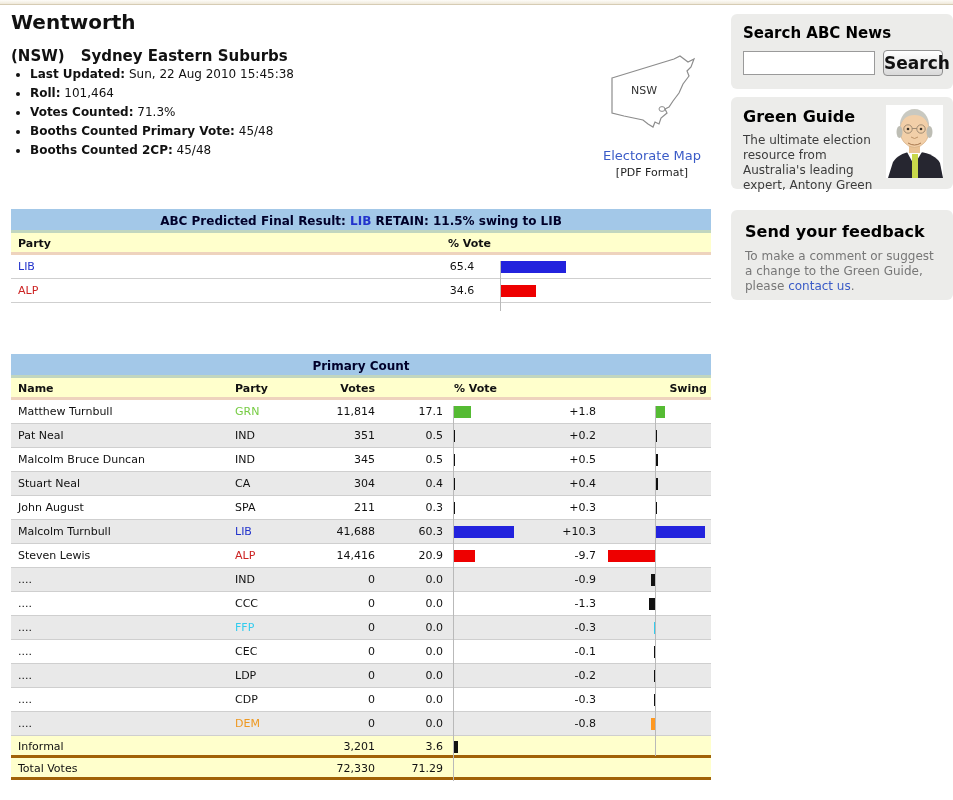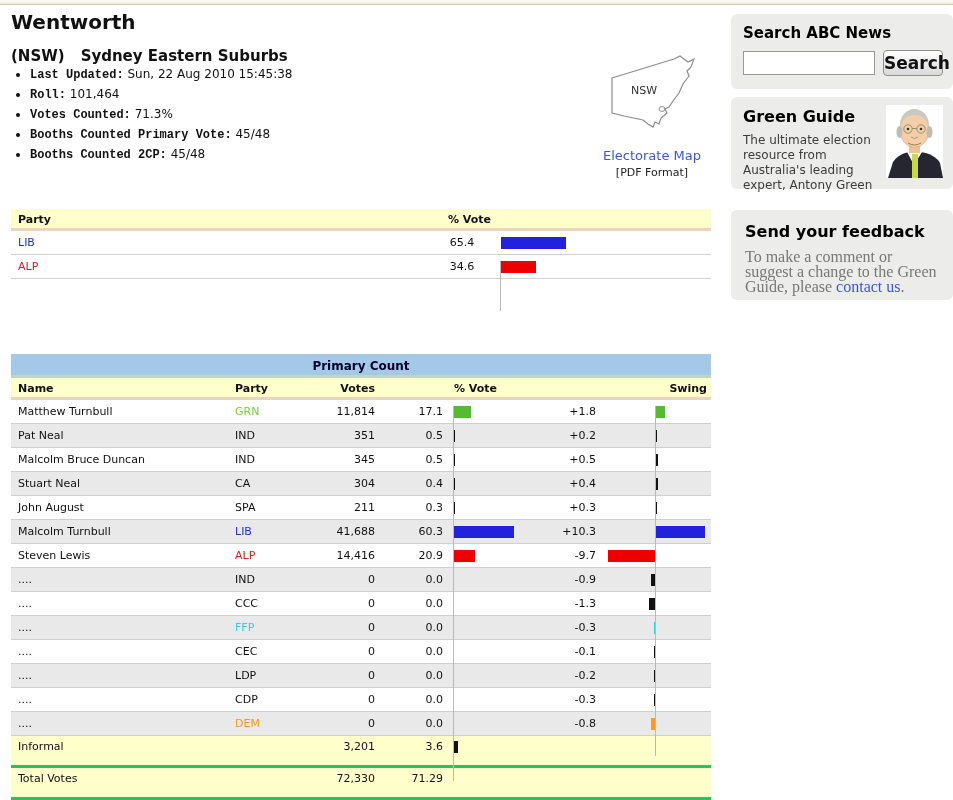--- a/index.html
+++ b/index.html
@@ -10,21 +10,21 @@
   }
   .topbar { position:absolute; left:0; top:0; width:953px; height:5px;
     background: linear-gradient(#fdfcf8, #efe9da); border-bottom:1px solid #d6ccb4; }
 
   
   .h1 { position:absolute; left:11px; top:10px; font-size:20px; font-weight:bold; letter-spacing:0; }
   .h2 { position:absolute; left:11px; top:47px; font-size:15px; font-weight:bold; }
   .h2 .region { margin-left:16px; }
   .details { position:absolute; left:30px; top:68px; list-style:disc; font-size:12px; }
   .details li { margin-bottom:6px; line-height:13px; }
-  .details .lbl { font-weight:bold;font-family:Liberation Mono, monospace; }
+  .details .lbl { font-weight:bold; }
   .details .val { font-weight:normal; }
 
   
   .map-block { position:absolute; left:598px; top:52px; width:108px; text-align:center; }
   .map-block svg { display:block; margin:0 auto; }
   .map-link { display:block; margin-top:8px; font-size:13px; color:#3a5bc7; text-decoration:none; cursor:pointer; }
   .map-pdf { display:block; margin-top:3px; font-size:11px; color:#222; }
 
   
   .panel { position:absolute; left:731px; width:222px; background:#ececea; border-radius:6px; }
@@ -35,36 +35,36 @@
   .search-input { width:132px; height:24px; border:1px solid #9a9a9a; background:#fff; font-size:12px; padding:0 4px; }
   .search-btn { width:60px; height:26px; border:1px solid #8f8f8f; border-radius:4px;
     background:linear-gradient(#ffffff,#d9d9d9); font-weight:bold; font-size:17px; color:#111; cursor:pointer;
     font-family:"DejaVu Sans","Liberation Sans",sans-serif; }
   .p-guide { top:97px; height:92px; padding:10px 12px; }
   .p-guide h3 { font-size:16px; margin-bottom:7px; }
   .guide-text { width:142px; font-size:12px; line-height:15px; color:#3c3c3c; }
   .guide-img { position:absolute; right:10px; top:8px; width:57px; height:73px; background:#fff; }
   .p-feedback { top:210px; height:90px; padding:12px 14px; }
   .p-feedback h3 { font-size:16px; margin-bottom:8px; }
-  .fb-text { font-size:16px; line-height:15px; color:#777; width:196px;font-family:Liberation Serif, serif; }
+  .fb-text { font-size:12px; line-height:15px; color:#777; width:196px; }
   .fb-text a { color:#3a5bc7; text-decoration:none; cursor:pointer; }
 
   
   .tbl { position:absolute; left:11px; width:700px; font-size:11px; }
   .t-predicted { top:209px; }
   .t-primary { top:354px; }
   .ttitle { height:24px; line-height:24px; background:#a3c8e8; border-bottom:3px solid #c1d6bf;
     text-align:center; font-weight:bold; font-size:12px; color:#00002a; }
   .ttitle .blue { color:#2233cc; }
   .thead { position:relative; height:22px; line-height:22px; background:#ffffcc;
     border-bottom:3px solid #eed3bd; font-weight:bold; }
   .thead span { position:absolute; top:0; }
   .row { position:relative; height:24px; line-height:24px; border-bottom:1px solid #cfcfcf; background:#fff; }
   .row.alt { background:#e9e9e9; }
-  .yrow { position:relative; height:32px; line-height:22px; background:#ffffcc; border-bottom:3px solid #22c55e; }
+  .yrow { position:relative; height:22px; line-height:22px; background:#ffffcc; border-bottom:3px solid #a16207; }
   .cell { position:absolute; top:0; white-space:nowrap; }
   .c-name  { left:7px; }
   .c-party { left:224px; }
   .c-votes { left:280px; width:84px; text-align:right; }
   .c-pct   { left:380px; width:52px; text-align:right; }
   .c-swing { left:490px; width:95px; text-align:right; }
   .pr-party { left:7px; }
   .pr-pct   { left:420px; width:62px; text-align:center; }
   .vaxis { position:absolute; width:1px; background:#b9b9b9; z-index:1; }
   .bar { position:absolute; top:6px; height:12px; width:0; z-index:2; }
@@ -130,20 +130,23 @@
 </div>
 
 <div class="panel p-feedback">
   <h3>Send your feedback</h3>
   <div class="fb-text">
     <span>To make a comment or suggest a change to the Green Guide, please </span><a>contact us</a><span>.</span>
   </div>
 </div>
 
 <div class="tbl t-predicted">
+  <div class="ttitle">
+    <span>ABC Predicted Final Result: </span><span class="blue">LIB</span><span> RETAIN: 11.5% swing to LIB</span>
+  </div>
   <div class="thead">
     <span style="left:7px">Party</span>
     <span style="left:437px">% Vote</span>
   </div>
   <div class="row">
     <span class="cell pr-party" style="color: rgb(34, 51, 204);">LIB</span>
     <span class="cell pr-pct">65.4</span>
     <div class="bar predbar" style="width: 65px; background: rgb(34, 34, 221);"></div>
   </div>
   <div class="row">

